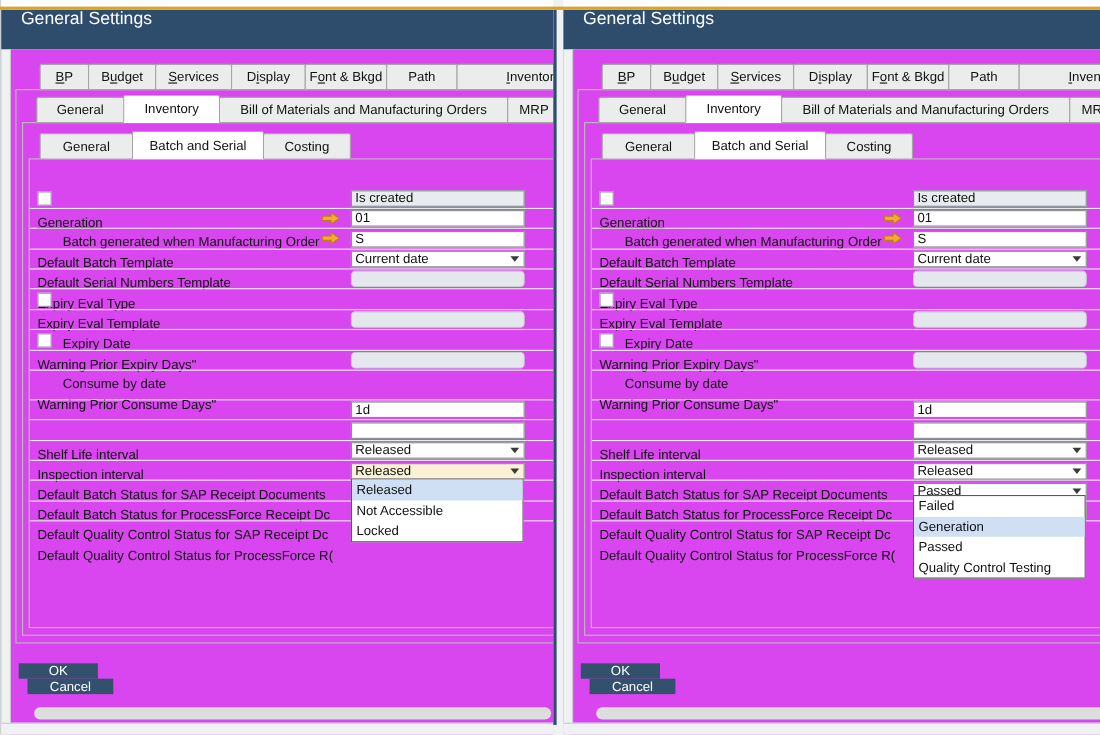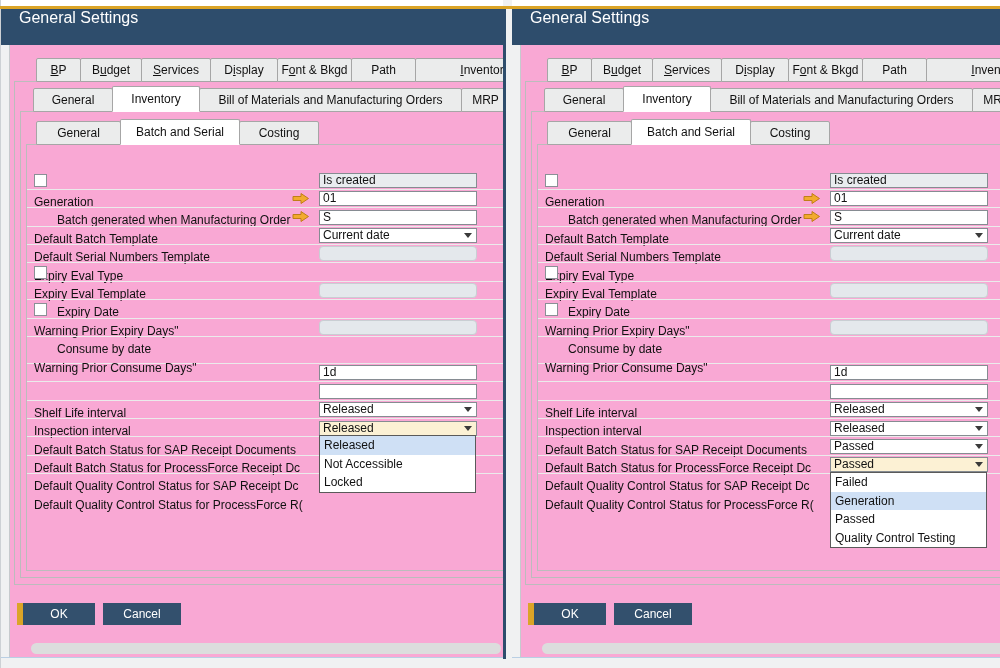--- a/index.html
+++ b/index.html
@@ -7,21 +7,21 @@
          font-family:"Liberation Sans",sans-serif;color:#111;font-size:12px;}
   .goldline{position:absolute;top:6px;left:0;width:100%;height:3px;background:#dba427;z-index:6;}
   .divider{position:absolute;left:503px;top:9px;width:3px;height:650px;background:#2e4d6c;z-index:5;}
 
   .window{position:absolute;top:0;height:668px;background:#fff;overflow:hidden;}
   #win-left{left:0;width:503px;border-left:1px solid #cdd1d5;box-sizing:border-box;}
   #win-right{left:512px;width:488px;}
 
   .titlebar{position:absolute;top:9px;left:0;right:0;height:36px;background:#2e4d6c;color:#fff;
             font-size:16px;display:flex;align-items:flex-start;padding-left:18px;box-sizing:border-box;}
-  .body{position:absolute;top:45px;left:0;right:0;bottom:0;background:#f9a8d4;text-decoration:underline;}
+  .body{position:absolute;top:45px;left:0;right:0;bottom:0;background:#d946ef;text-decoration:underline;}
   .gutter{position:absolute;left:0;top:0;width:8px;height:100%;background:#f0f1f2;border-right:1px solid #c6cacd;}
 
   .tabs{position:absolute;display:flex;z-index:2;}
   .tabs1{top:13px;left:35px;}
   .tabs2{top:43px;left:32px;}
   .tabs3{top:76px;left:35px;}
   .tab{height:24px;box-sizing:border-box;background:#ebecec;border:1px solid #a6a6a6;
        display:flex;align-items:center;justify-content:center;white-space:nowrap;
        margin-left:-1px;border-radius:2px 2px 0 0;overflow:hidden;}
   .tab:first-child{margin-left:0;}
@@ -49,25 +49,25 @@
   .fld.dis{background:#e4e8ec;border:1px solid #c9ced3;border-radius:4px;}
   .fld.combo{background:#fff;border:1px solid #868c92;}
   .fld.combo.focus{background:#fcf1d4;}
   .caret{position:absolute;right:4px;top:4px;width:0;height:0;
          border-left:4px solid transparent;border-right:4px solid transparent;border-top:5px solid #3a3a3a;}
   .arrow{position:absolute;left:265px;top:2px;width:18px;height:13px;}
 
   .dlist{position:absolute;left:318px;width:157px;background:#fff;border:1px solid #5a5a5a;
          z-index:30;box-sizing:border-box;}
   #win-left .dlist{top:390px;}
-  #win-right .dlist{top:427px;}
+  #win-right .dlist{top:405px;}
   .item{height:18.6px;line-height:18.6px;padding-left:4px;white-space:nowrap;overflow:hidden;}
   .item.sel{background:#cfe0f5;}
 
-  .btnrow{position:absolute;left:16px;top:558px;display:flex;height:22px;z-index:2;}
+  .btnrow{position:absolute;left:16px;top:558px;display:flex;height:22px;z-index:2;flex-direction:column;}
   .btn-accent{width:6px;background:#dba427;}
   .btn{background:#33506d;color:#fff;display:flex;align-items:center;justify-content:center;cursor:default;}
   .btn.ok{width:72px;}
   .btn.cancel{width:78px;margin-left:8px;}
   .hscroll{position:absolute;left:30px;top:598px;width:470px;height:11px;background:#dcdddd;border-radius:6px;}
   .bstrip{position:absolute;left:0;right:0;bottom:0;height:10px;background:#f0f1f2;border-top:1px solid #b9cfe4;}
 </style>
 </head>
 <body>
 

